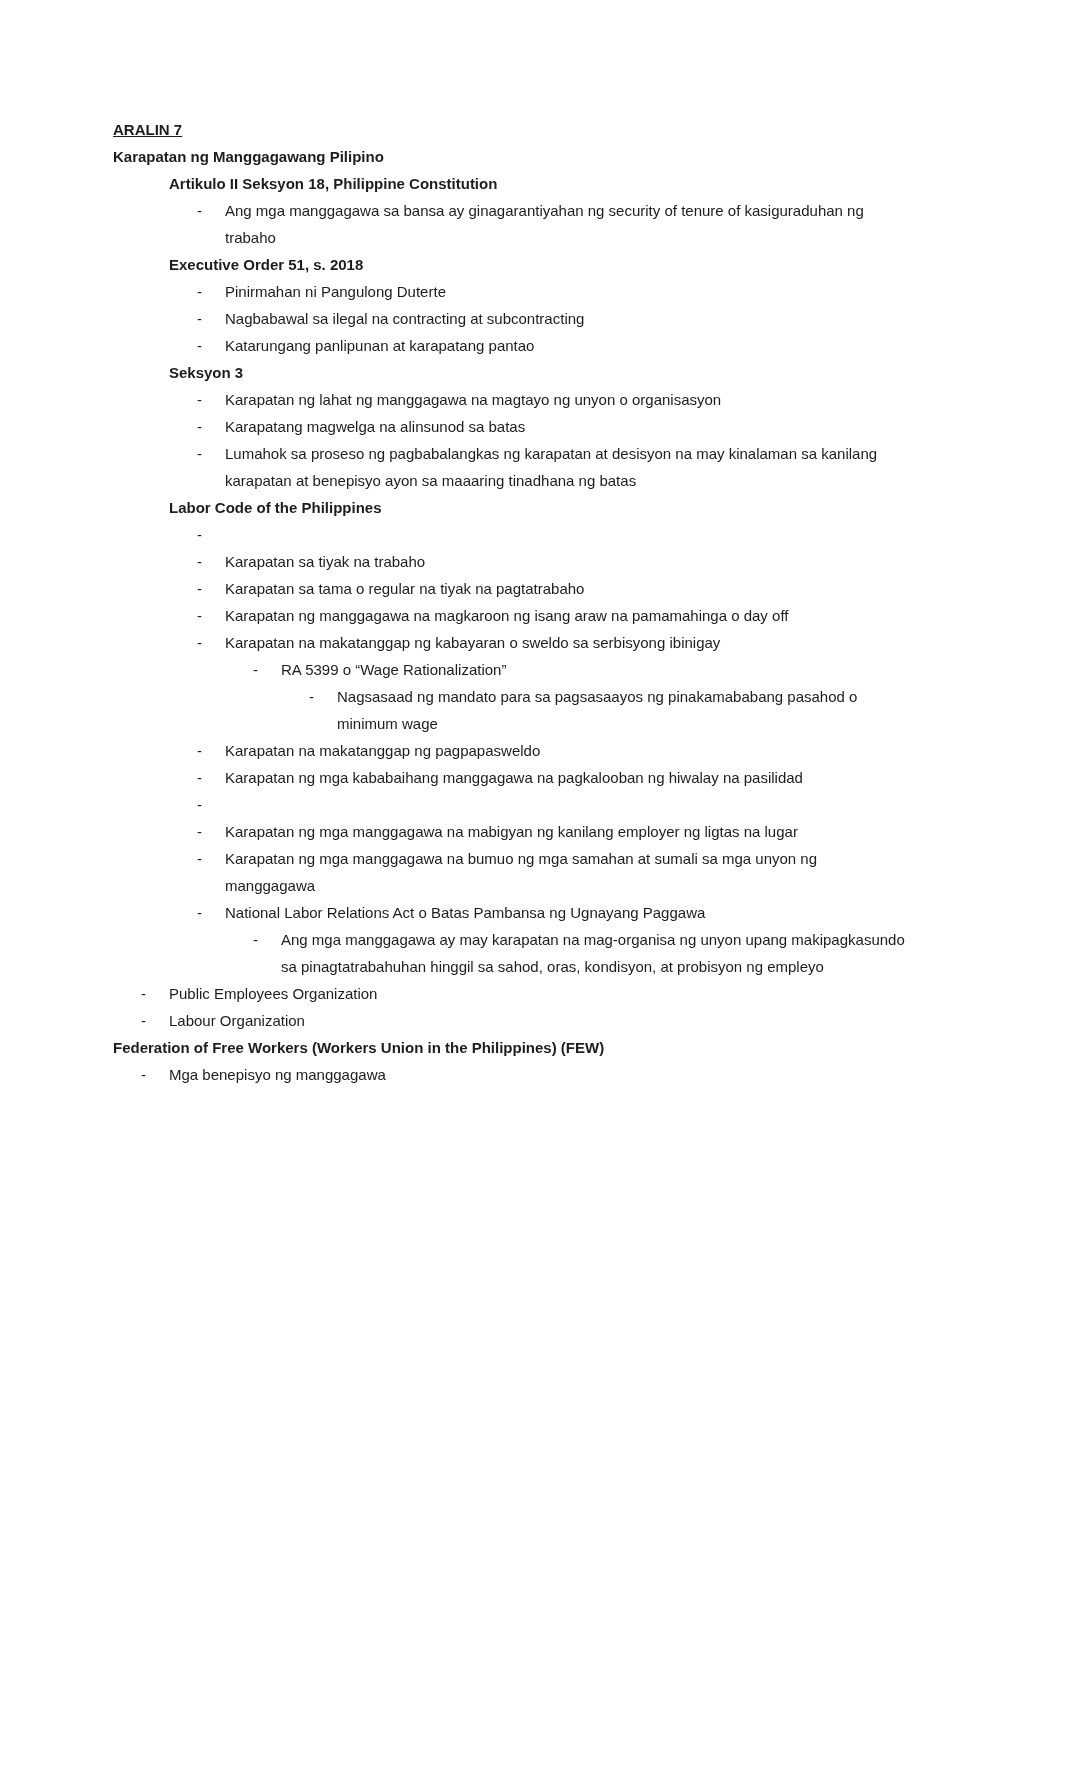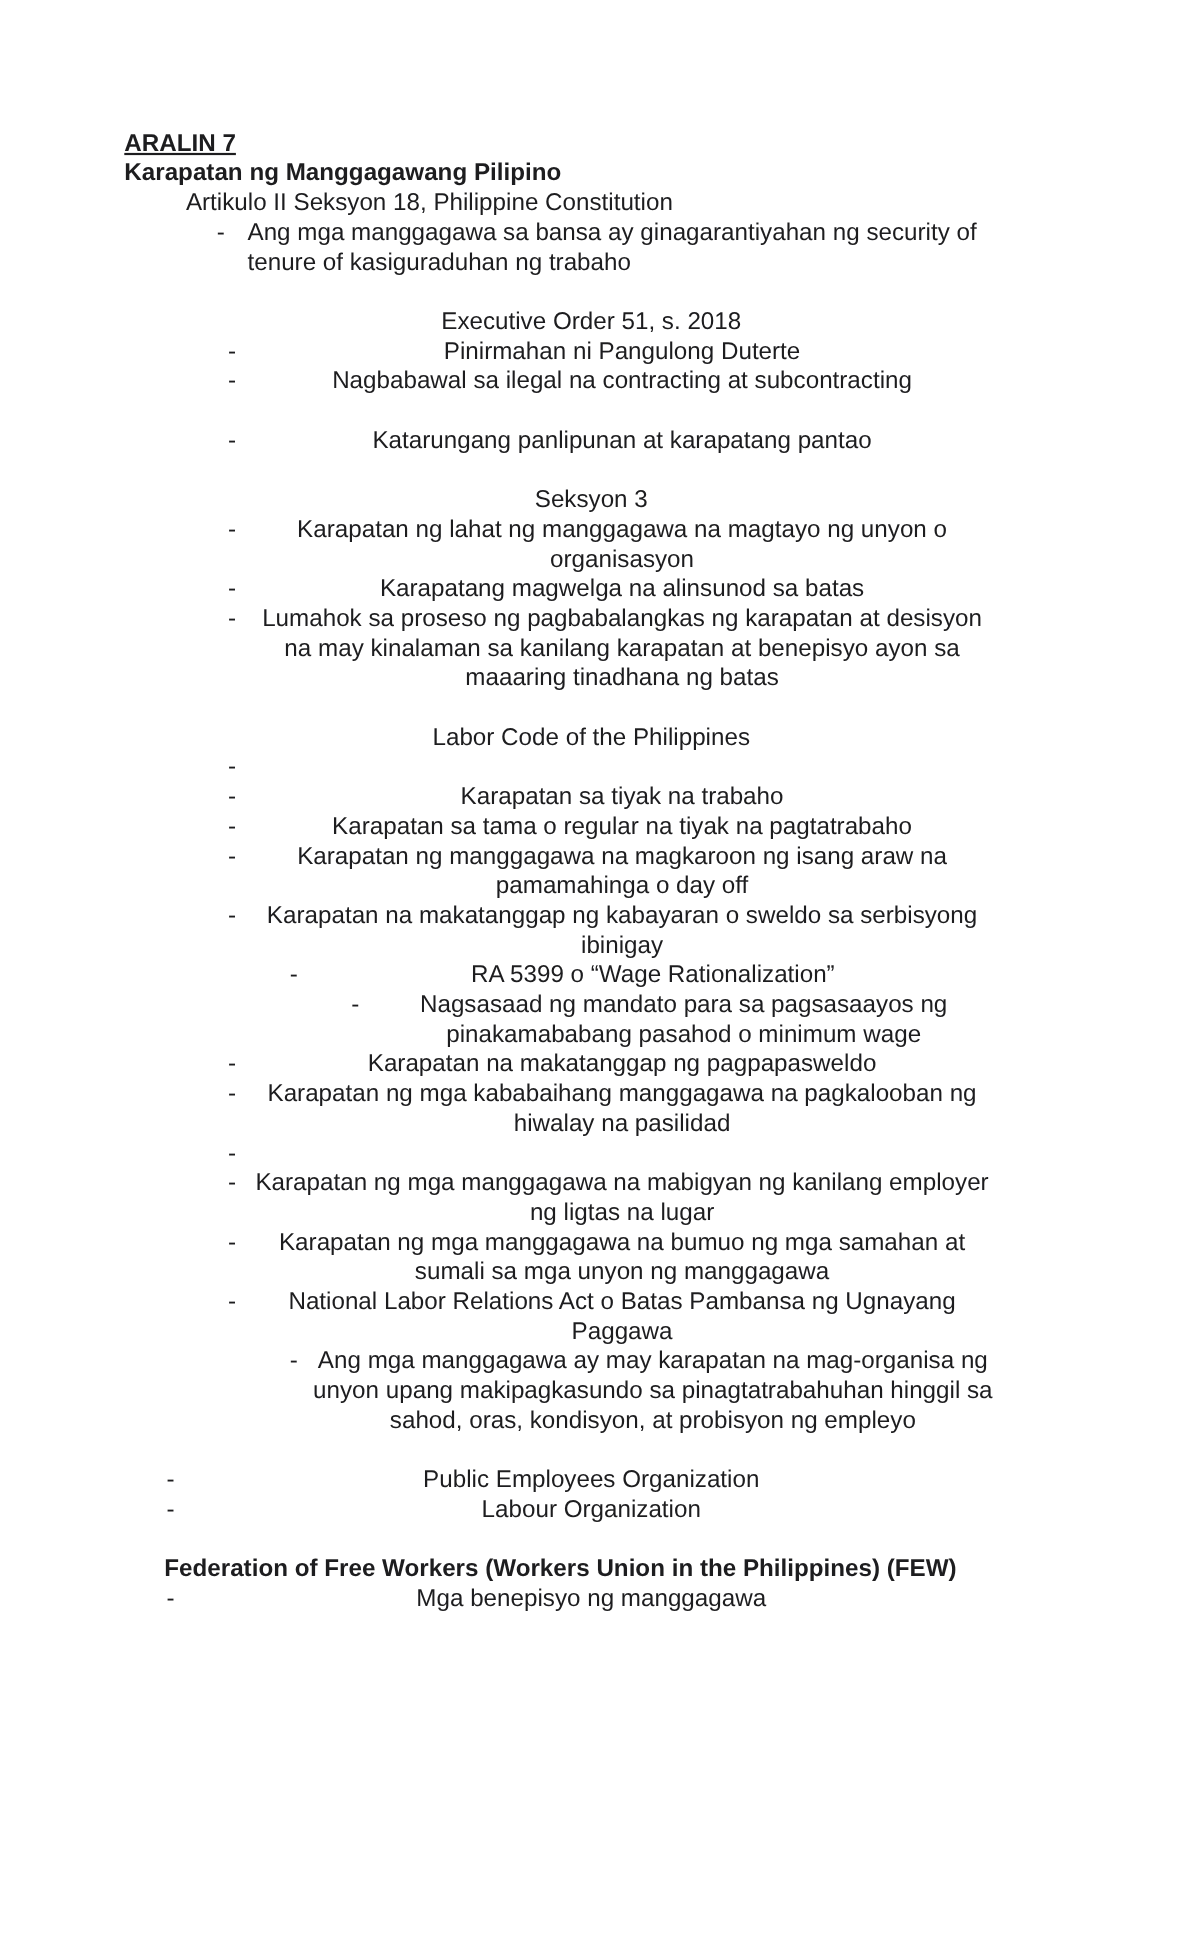--- a/index.html
+++ b/index.html
@@ -14,41 +14,39 @@
     font-family: "Liberation Sans", "DejaVu Sans", sans-serif;
     color: #1d1d1f;
   }
   .page {
     box-sizing: border-box;
     width: 1080px;
     height: 1778px;
     padding: 116px 174px 0 113px;
   }
   .line {
-    font-size: 22px;
+    font-size: 15px;
     line-height: 27px;
   }
   .doc-title {
     font-weight: bold;
     text-decoration: underline;
   }
   .doc-subtitle {
     font-weight: bold;
   }
   .h1 {
     font-weight: bold;
     margin-left: 0;
   }
   .h2 {
-    font-weight: normal;
+    font-weight: bold;
     margin-left: 56px;
   }
   .section-gap {
-    margin-top: 27px;
-    text-align: center;
   }
   .li {
     display: flex;
     align-items: flex-start;
   }
   .dash {
     flex: 0 0 28px;
     width: 28px;
   }
   .txt {

